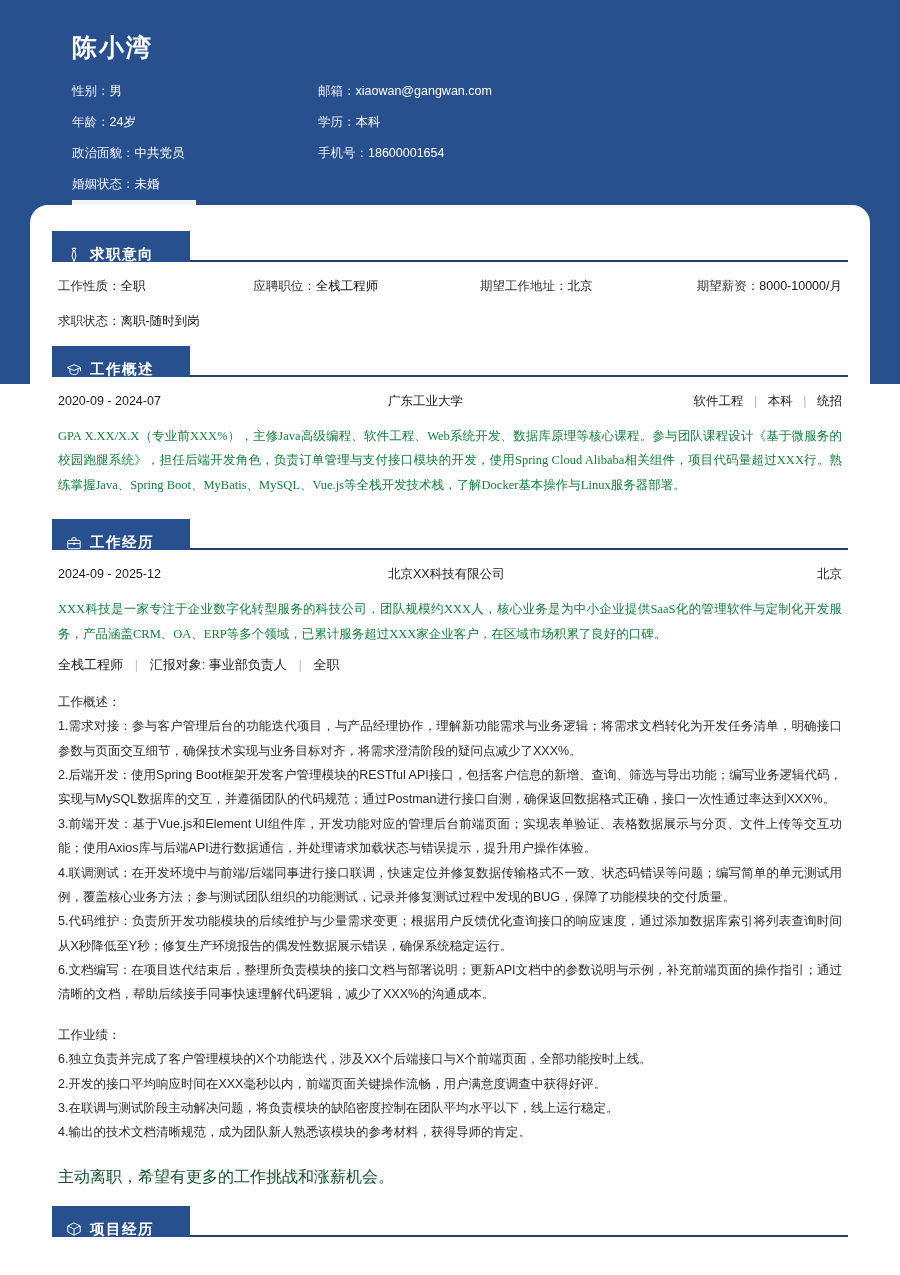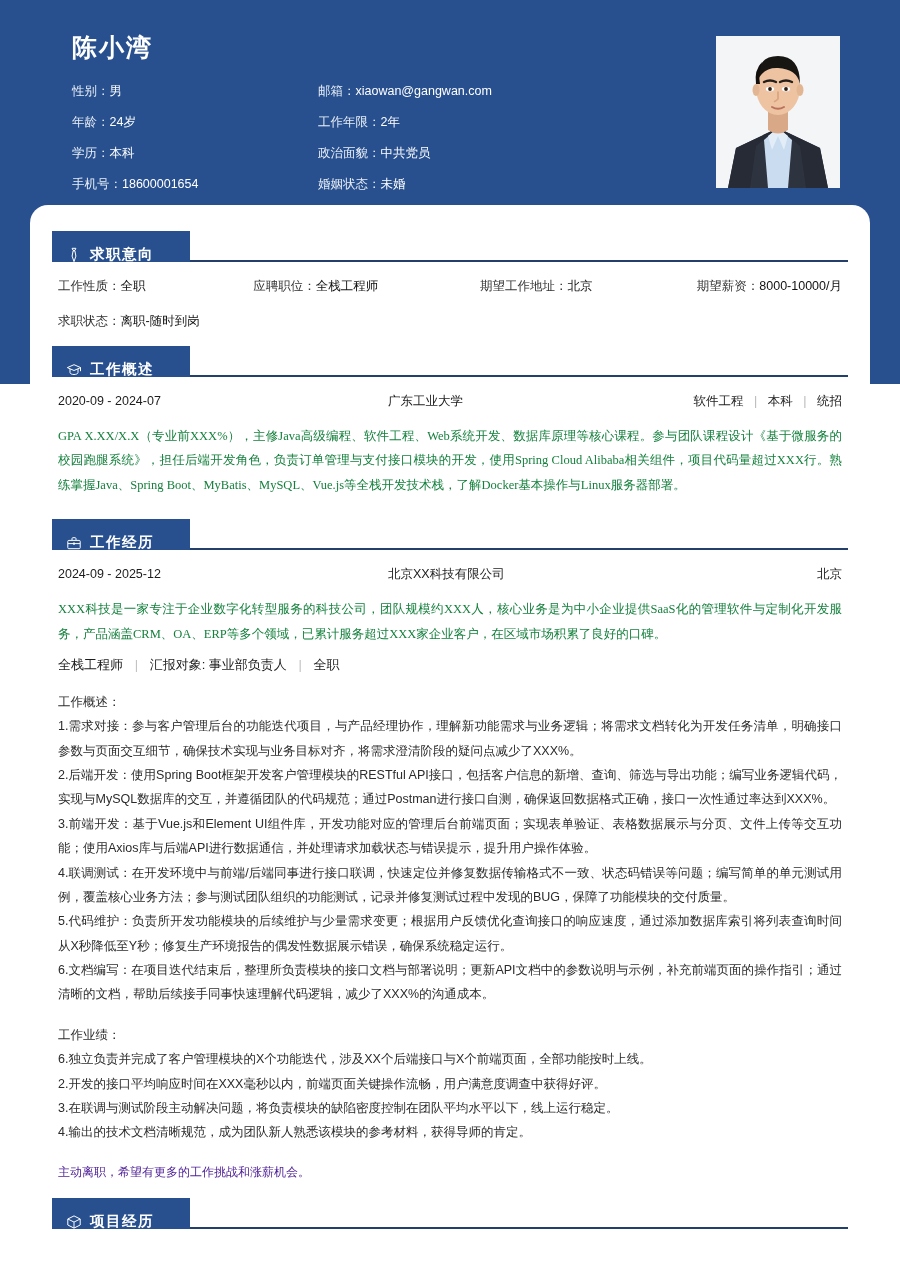--- a/index.html
+++ b/index.html
@@ -34,20 +34,21 @@
   
   .header {
     position: absolute;
     left: 0; top: 0;
     width: 900px;
     height: 144px;
     z-index: 2;
     padding: 28px 60px 0 72px;
     display: flex;
     align-items: flex-start;
+    flex-direction: column;
   }
 
   .header-left { flex: 1 1 auto; padding-top: 6px; }
 
   .cand-name {
     font-size: 25px;
     font-weight: bold;
     color: #ffffff;
     letter-spacing: 2px;
     line-height: 1.1;
@@ -189,42 +190,41 @@
     font-size: 12.5px;
     line-height: 1.95;
     color: #2b2b2b;
     white-space: pre-wrap;
     text-align: justify;
     margin-bottom: 16px;
   }
   .entry-block.gap-top { margin-top: 12px; }
 
   .tail-note {
-    font-size: 12px;
+    font-size: 16px;
     line-height: 1.95;
-    color: #4c1d95;
+    color: #14532d;
   }
 
   .sec-proj-last .sec-head { margin-bottom: 0; }
 </style>
 </head>
 <body>
 
 <div id="resume">
 
   <div class="blue-backdrop"></div>
 
   <div class="header">
     <div class="header-left">
       <div class="cand-name">陈小湾</div>
       <div class="info-grid">
         <div class="info-item"><span class="lbl">性别：</span><span class="val">男</span></div>
         <div class="info-item"><span class="lbl">邮箱：</span><span class="val">xiaowan@gangwan.com</span></div>
         <div class="info-item"><span class="lbl">年龄：</span><span class="val">24岁</span></div>
-        <div class="info-item"><span class="lbl">工作年限：</span><span class="val">2年</span></div>
         <div class="info-item"><span class="lbl">学历：</span><span class="val">本科</span></div>
         <div class="info-item"><span class="lbl">政治面貌：</span><span class="val">中共党员</span></div>
         <div class="info-item"><span class="lbl">手机号：</span><span class="val">18600001654</span></div>
         <div class="info-item"><span class="lbl">婚姻状态：</span><span class="val">未婚</span></div>
       </div>
     </div>
 
     <div class="photo-frame">
       <svg viewBox="0 0 124 152" preserveAspectRatio="xMidYMid slice" aria-hidden="true">
         <rect x="0" y="0" width="124" height="152" fill="#f4f5f7"></rect>

